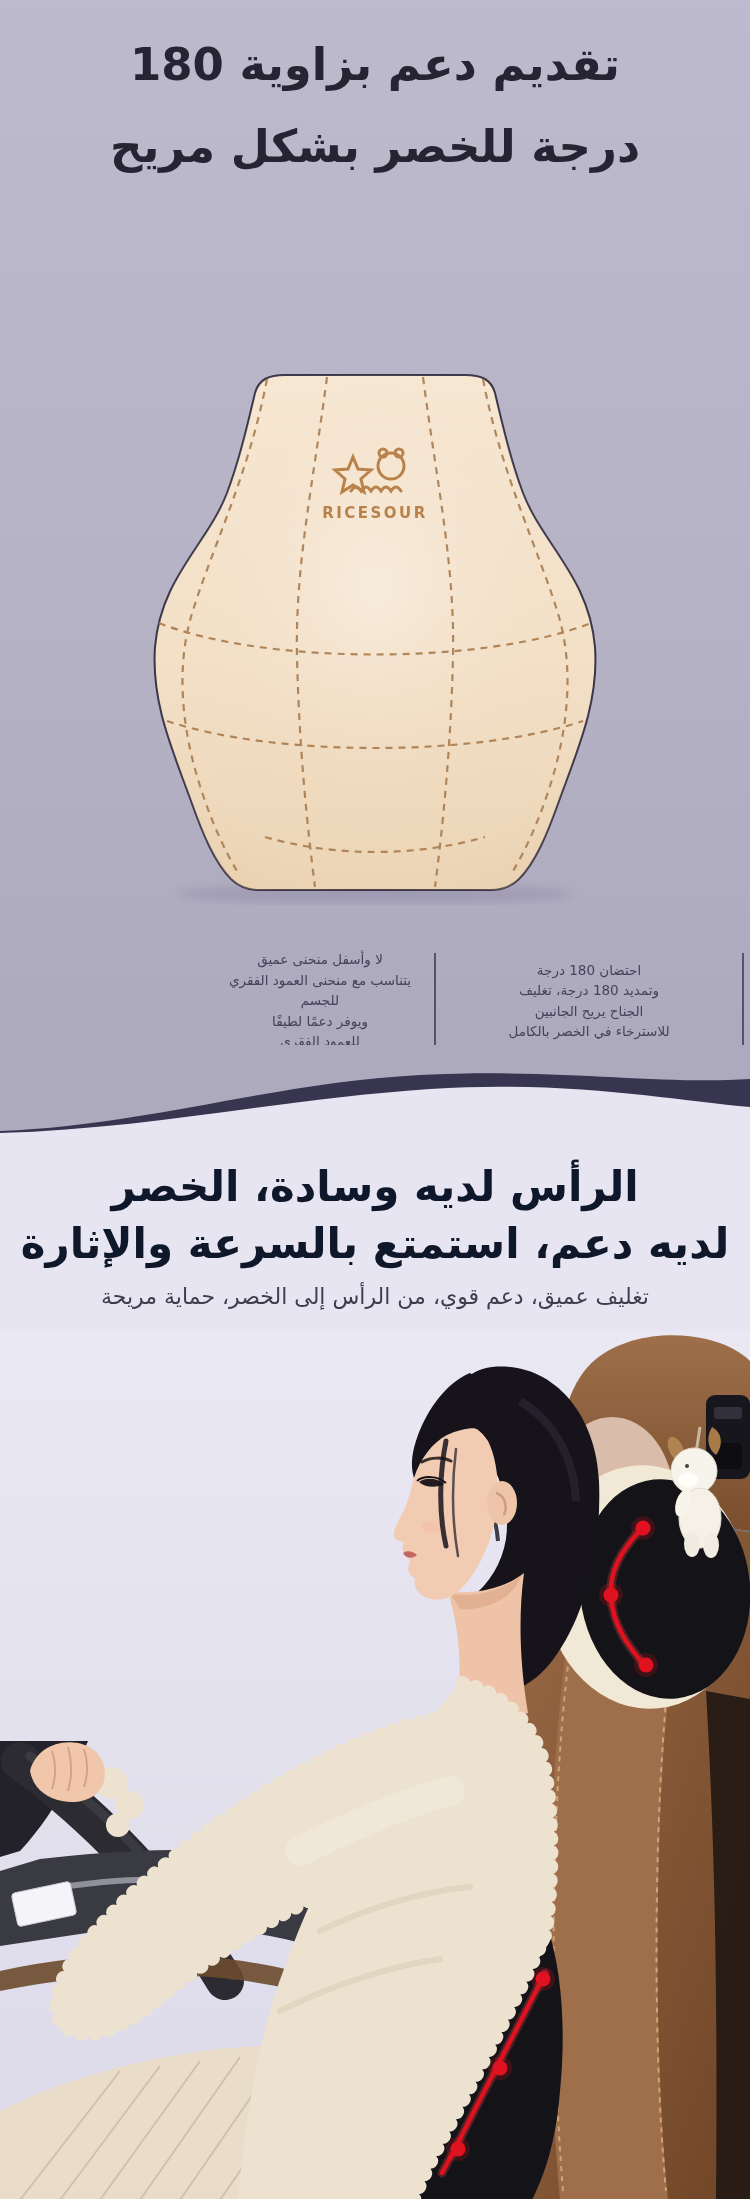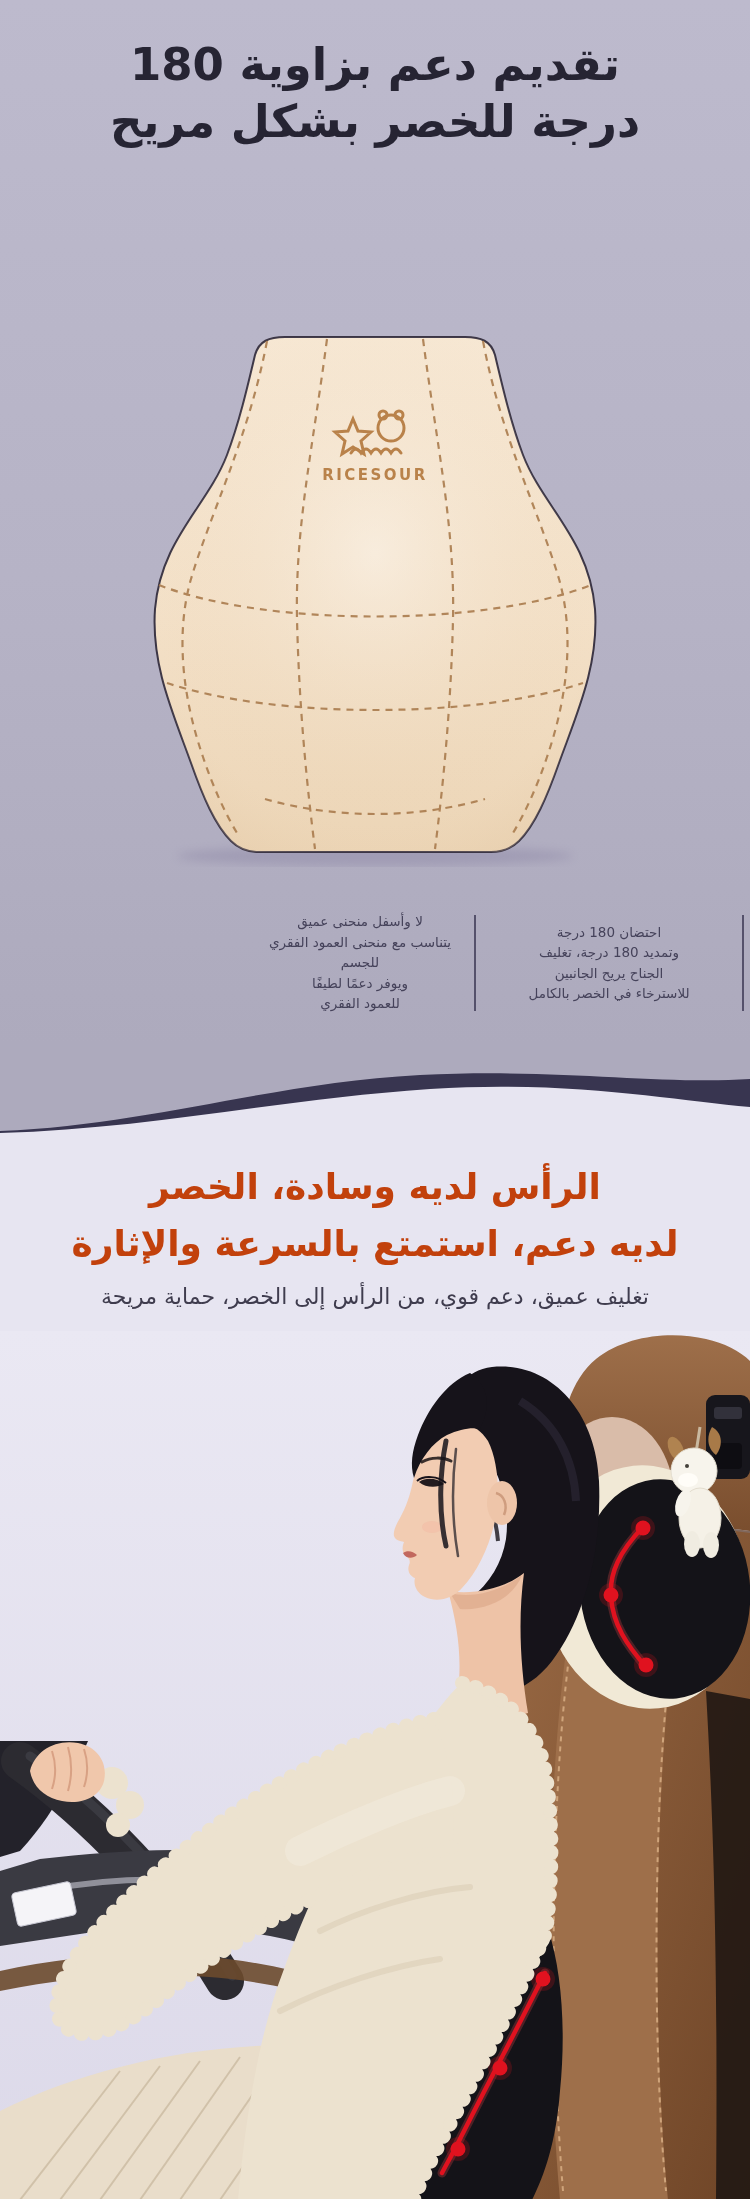--- a/index.html
+++ b/index.html
@@ -2,43 +2,43 @@
 <html lang="ar"><head>
 <meta charset="utf-8">
 <style>
   * { margin:0; padding:0; box-sizing:border-box; }
   body { font-family:"DejaVu Sans", sans-serif; background:#ffffff; }
   .page { width:750px; height:2199px; position:relative; overflow:hidden; margin:0; }
 
   
   .sec1 { height:1045px; background:linear-gradient(180deg,#bdbacd 0%,#b6b3c6 55%,#adaabd 100%); }
   .hero-heading {
-    padding-top:36px; text-align:center; direction:rtl;
-    font-size:45px; line-height:57px; font-weight:700; color:#262433;
+    padding-top:24px; text-align:center; direction:rtl;
+    font-size:45px; line-height:82px; font-weight:700; color:#262433;
     white-space:pre-line; letter-spacing:0;
   }
   .product-wrap { width:480px; height:540px; margin:177px auto 0; display:block; }
   .features { display:flex; direction:rtl; align-items:center; margin-top:28px; height:135px; padding:0 6px; }
   .feature {
     direction:rtl; text-align:center; font-size:13.5px; line-height:20.5px;
     color:#45425a; white-space:pre-line; flex:0 0 auto;
   }
   .feature.f-right { width:234px; }
-  .feature.f-mid { width:266px; }
+  .feature.f-mid { width:306px; }
   .feature.f-left { width:228px; }
   .v-div { width:2px; height:96px; background:#55516b; flex:0 0 auto; }
 
   
   .wave { display:block; width:750px; height:105px; }
 
   
   .sec2 { height:1049px; background:#e7e5f1; }
   .benefit-heading {
     padding-top:8px; text-align:center; direction:rtl;
-    font-size:36px; line-height:57px; font-weight:700; color:#c2410c; white-space:pre-line;
+    font-size:42px; line-height:57px; font-weight:700; color:#0f172a; white-space:pre-line;
   }
   .benefit-sub {
     margin-top:12px; text-align:center; direction:rtl;
     font-size:22px; color:#3f3c4e;
   }
   .scene { display:block; width:750px; height:869px; margin-top:22px; }
 </style>
 </head>
 <body>
 

